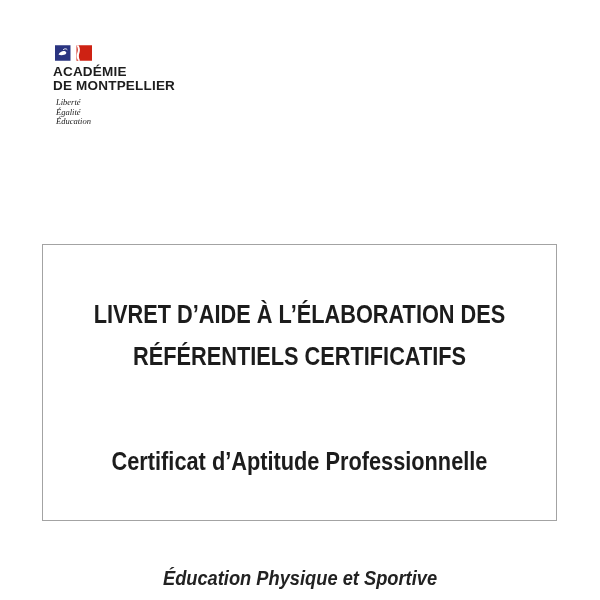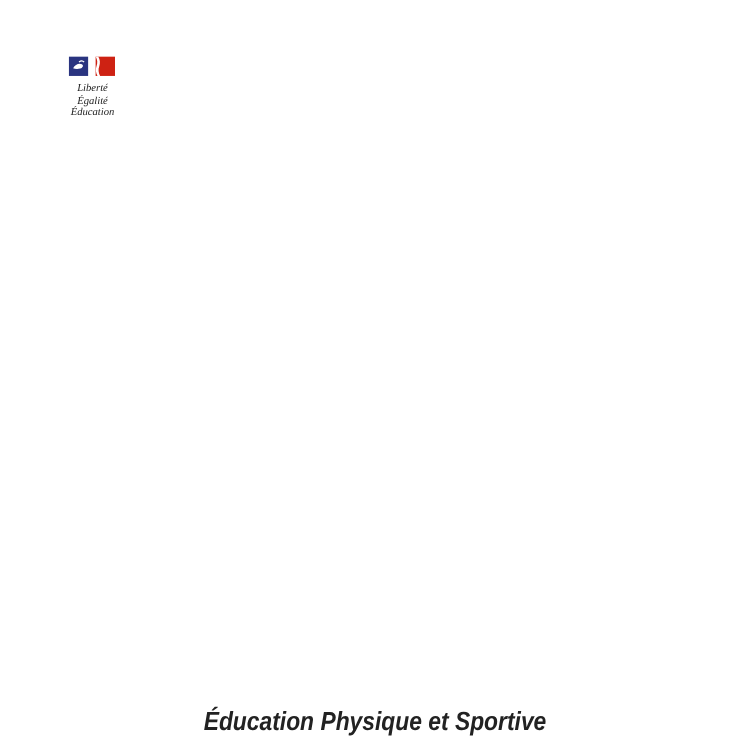--- a/index.html
+++ b/index.html
@@ -26,21 +26,20 @@
     white-space: nowrap;
   }
   .motto {
     margin-top: 5px;
     margin-left: 3px;
     font-family: "Liberation Serif", serif;
     font-style: italic;
     font-size: 8.5px;
     line-height: 9.6px;
     color: #222222;
-    text-align: center;
   }
 
   
   .title-box {
     position: absolute;
     left: 42px;
     top: 244px;
     width: 515px;
     height: 277px;
     border: 1.5px solid #a3a3a3;
@@ -85,23 +84,32 @@
 <div class="page">
 
   <header class="logo">
     <svg class="emblem" width="37" height="16" viewBox="0 0 37 15.5" xmlns="http://www.w3.org/2000/svg" aria-hidden="true">
       <rect x="0" y="0" width="15.5" height="15.5" fill="#2a3480"></rect>
       <rect x="21.5" y="0" width="15.5" height="15.5" fill="#ce2213"></rect>
       <path d="M3.5,9.3 C5,6.2 8.5,5 10.5,6.2 C12,7.1 11.4,9 9.2,9.6 C7,10.2 4.8,10 3.5,9.3 Z" fill="#ffffff"></path>
       <path d="M8.2,4.4 C9.7,3.2 11.4,3.4 12.3,4.5" stroke="#ffffff" stroke-width="1" fill="none"></path>
       <path d="M21.5,0 C23,2.6 23.2,5.2 22.2,7.7 C21.3,10.1 21.6,12.8 23,15.5 L25.1,15.5 C23.7,12.8 23.5,10.1 24.4,7.7 C25.3,5.2 25.1,2.6 23.6,0 Z" fill="#ffffff"></path>
     </svg>
+    <div class="org">
+      <div>ACADÉMIE</div>
+      <div>DE MONTPELLIER</div>
+    </div>
     <div class="motto">
       <div>Liberté</div>
       <div>Égalité</div>
       <div>Éducation</div>
     </div>
   </header>
 
+  <section class="title-box">
+    <div class="line t1">LIVRET D’AIDE À L’ÉLABORATION DES</div>
+    <div class="line t2">RÉFÉRENTIELS CERTIFICATIFS</div>
+    <div class="line sub">Certificat d’Aptitude Professionnelle</div>
+  </section>
 
   <footer class="footer">Éducation Physique et Sportive</footer>
 
 </div>
 
 </body></html>

